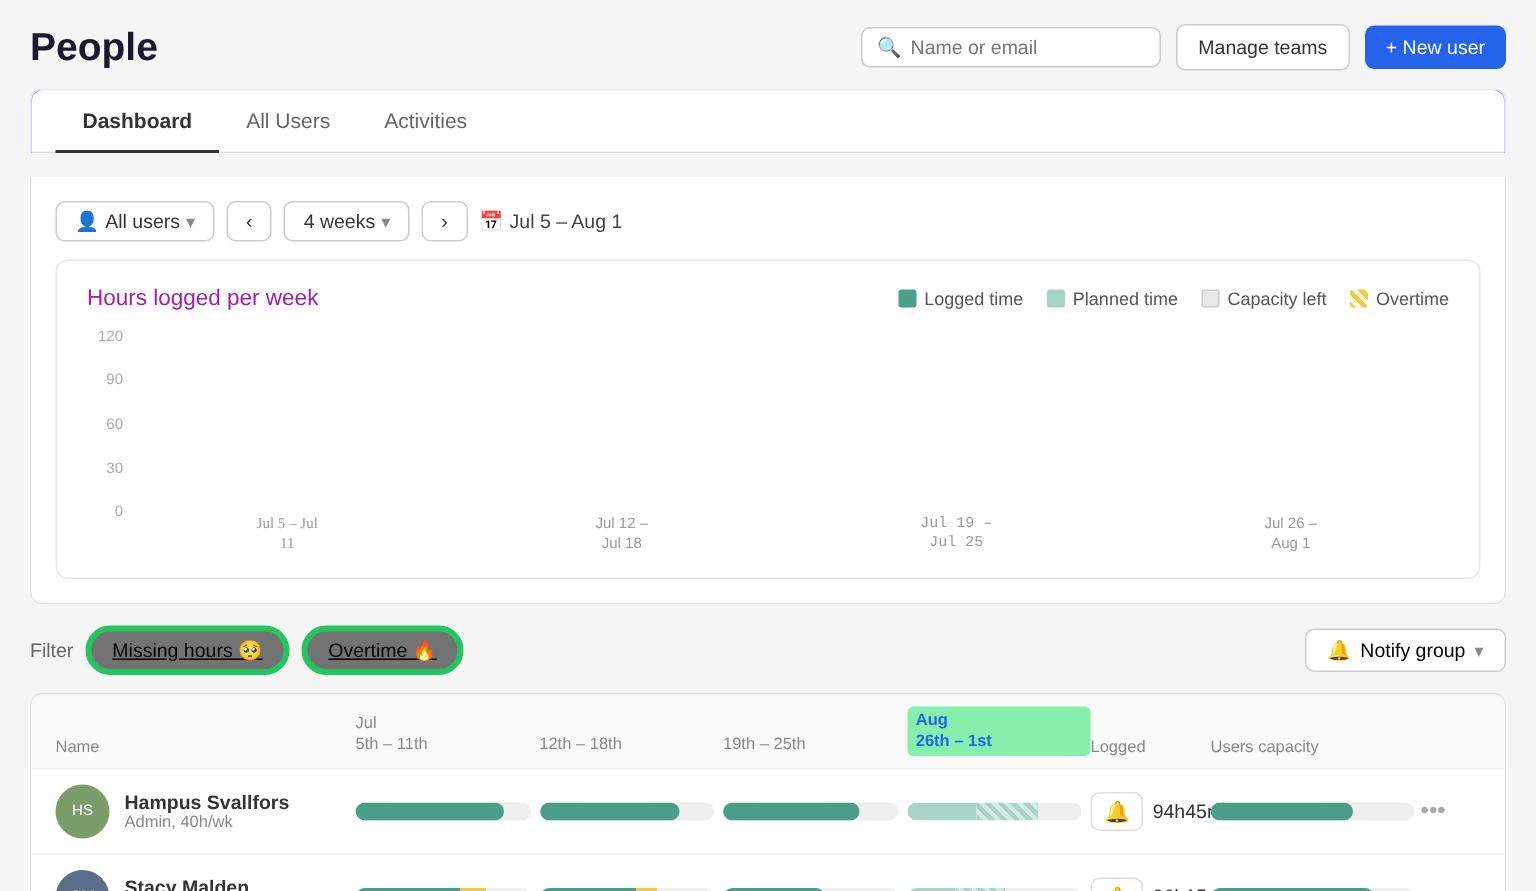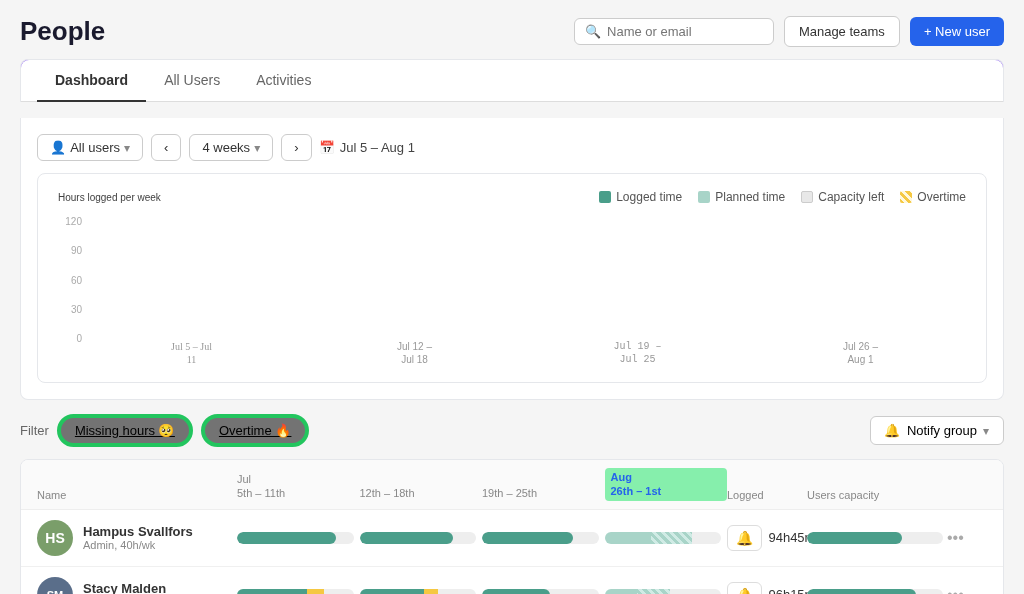--- a/index.html
+++ b/index.html
@@ -18,21 +18,21 @@
     .tabs { display: flex; gap: 0; border-bottom: 1px solid #ddd; margin-bottom: 16px; background: #fff; border-radius: 8px 8px 0 0; padding: 0 16px; }
     .tab { padding: 12px 18px; cursor: pointer; font-size: 14px; color: #666; border-bottom: 2px solid transparent; margin-bottom: -1px; }
     .tab.active { color: #333; font-weight: 600; border-bottom: 2px solid #333; }
 
     .toolbar { display: flex; align-items: center; gap: 8px; margin-bottom: 12px; }
     .btn-toolbar { border: 1px solid #ccc; background: #fff; border-radius: 6px; padding: 5px 12px; font-size: 13px; cursor: pointer; display: flex; align-items: center; gap: 4px; color: #333; }
     .date-label { font-size: 13px; color: #444; display: flex; align-items: center; gap: 4px; }
 
     .chart-card { background: #fff; border-radius: 8px; padding: 16px 20px; margin-bottom: 16px; border: 1px solid #e5e7eb; }
     .chart-header { display: flex; align-items: center; justify-content: space-between; margin-bottom: 12px; }
-    .chart-title { font-size: 10px; color: #404040; }
+    .chart-title { font-size: 15px; color: #a21caf; }
     .chart-legend { display: flex; align-items: center; gap: 16px; font-size: 12px; color: #555; }
     .legend-item { display: flex; align-items: center; gap: 5px; }
     .legend-dot { width: 12px; height: 12px; border-radius: 2px; }
     .chart-col { flex: 1; display: flex; flex-direction: column; align-items: center; gap: 4px; }
     .col-label { font-size: 10px; color: #999; text-align: center; line-height: 1.3; }
 
     .filter-bar { display: flex; align-items: center; justify-content: space-between; margin-bottom: 12px; }
     .filter-left { display: flex; align-items: center; gap: 8px; }
     .filter-label { font-size: 13px; color: #666; }
     .filter-btn { border: 4px solid #22c55e; background: #737373; border-radius: 20px; padding: 5px 14px; font-size: 13px; cursor: pointer; text-decoration: underline; }
@@ -191,21 +191,21 @@
       <div style="line-height:1.3;"><br>12th – 18th</div>
       <div style="line-height:1.3;"><br>19th – 25th</div>
       <div style="line-height:1.3; color:#2563eb; font-weight:700; background:#86efac; border-radius:4px; padding:2px 6px;">Aug<br>26th – 1st</div>
       <div>Logged</div>
       <div>Users capacity</div>
       <div></div>
     </div>
 
     <div class="table-row-item" style="display:grid; grid-template-columns: 200px 1fr 1fr 1fr 1fr 80px 140px 40px; padding:10px 16px; border-bottom:1px solid #f0f0f0; align-items:center;">
       <div class="user-info">
-        <div class="avatar" style="background:#7a9e6a; display:flex; align-items:center; justify-content:center; color:#fff; font-size:14px; font-weight:700;">HS</div>
+        <div class="avatar" style="background:#7a9e6a; display:flex; align-items:center; justify-content:center; color:#fff; font-size:10px; font-weight:400;">HS</div>
         <div>
           <div class="user-name">Hampus Svallfors</div>
           <div class="user-role">Admin, 40h/wk</div>
         </div>
       </div>
       <div style="padding-right:6px;">
           <div class="progress-bar-wrap">
             <div class="progress-bar-fill progress-green" style="width:85%;"></div>
           </div>
         </div>

